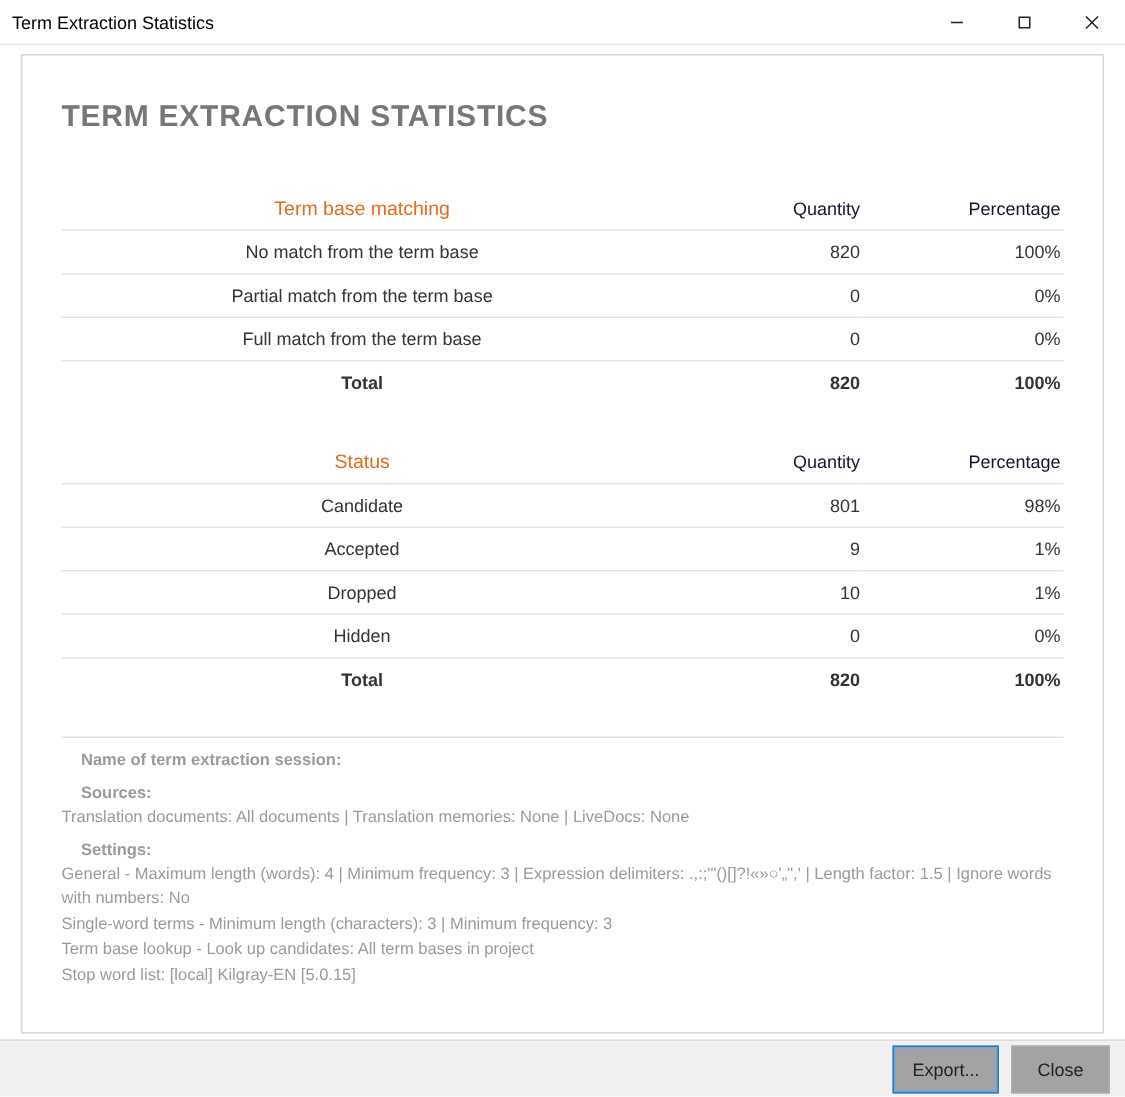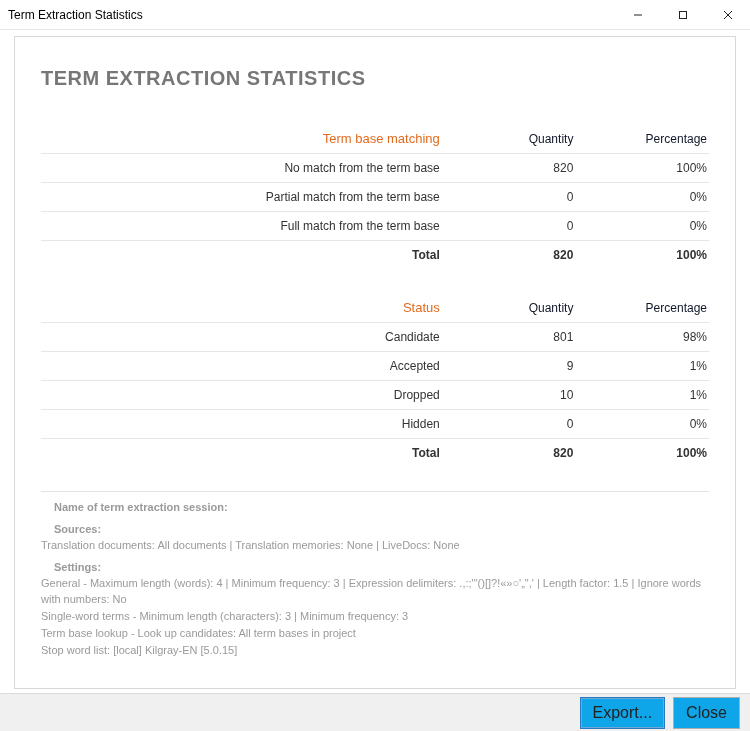--- a/index.html
+++ b/index.html
@@ -47,21 +47,21 @@
     font-weight: 700;
   }
 
   table.stats {
     width: 100%;
     border-collapse: collapse;
     table-layout: fixed;
     margin-bottom: 24px;
   }
   table.stats th, table.stats td {
-    text-align: right;
+    text-align: center;
     padding: 7px 2px;
     border-bottom: 1px solid #e6e6e6;
     font-size: 12px;
   }
   table.stats th {
     font-weight: 400;
     color: #0f172a;
   }
   table.stats th:first-child {
     color: #e36b1e;
@@ -111,23 +111,23 @@
     display: flex;
     align-items: center;
     justify-content: flex-end;
     padding-right: 10px;
     gap: 8px;
   }
   .btn {
     min-width: 66px;
     height: 22px;
     padding: 15px 12px;
-    background: #0ea5e9;
+    background: #a3a3a3;
     border: 1px solid #adadad;
-    font-size: 16px;
+    font-size: 12px;
     color: #222;
     display: inline-flex;
     align-items: center;
     justify-content: center;
   }
   .btn.primary {
     border: 1px solid #2a7ac0;
     box-shadow: inset 0 0 0 1px #6fa8d8;
   }
 </style>

